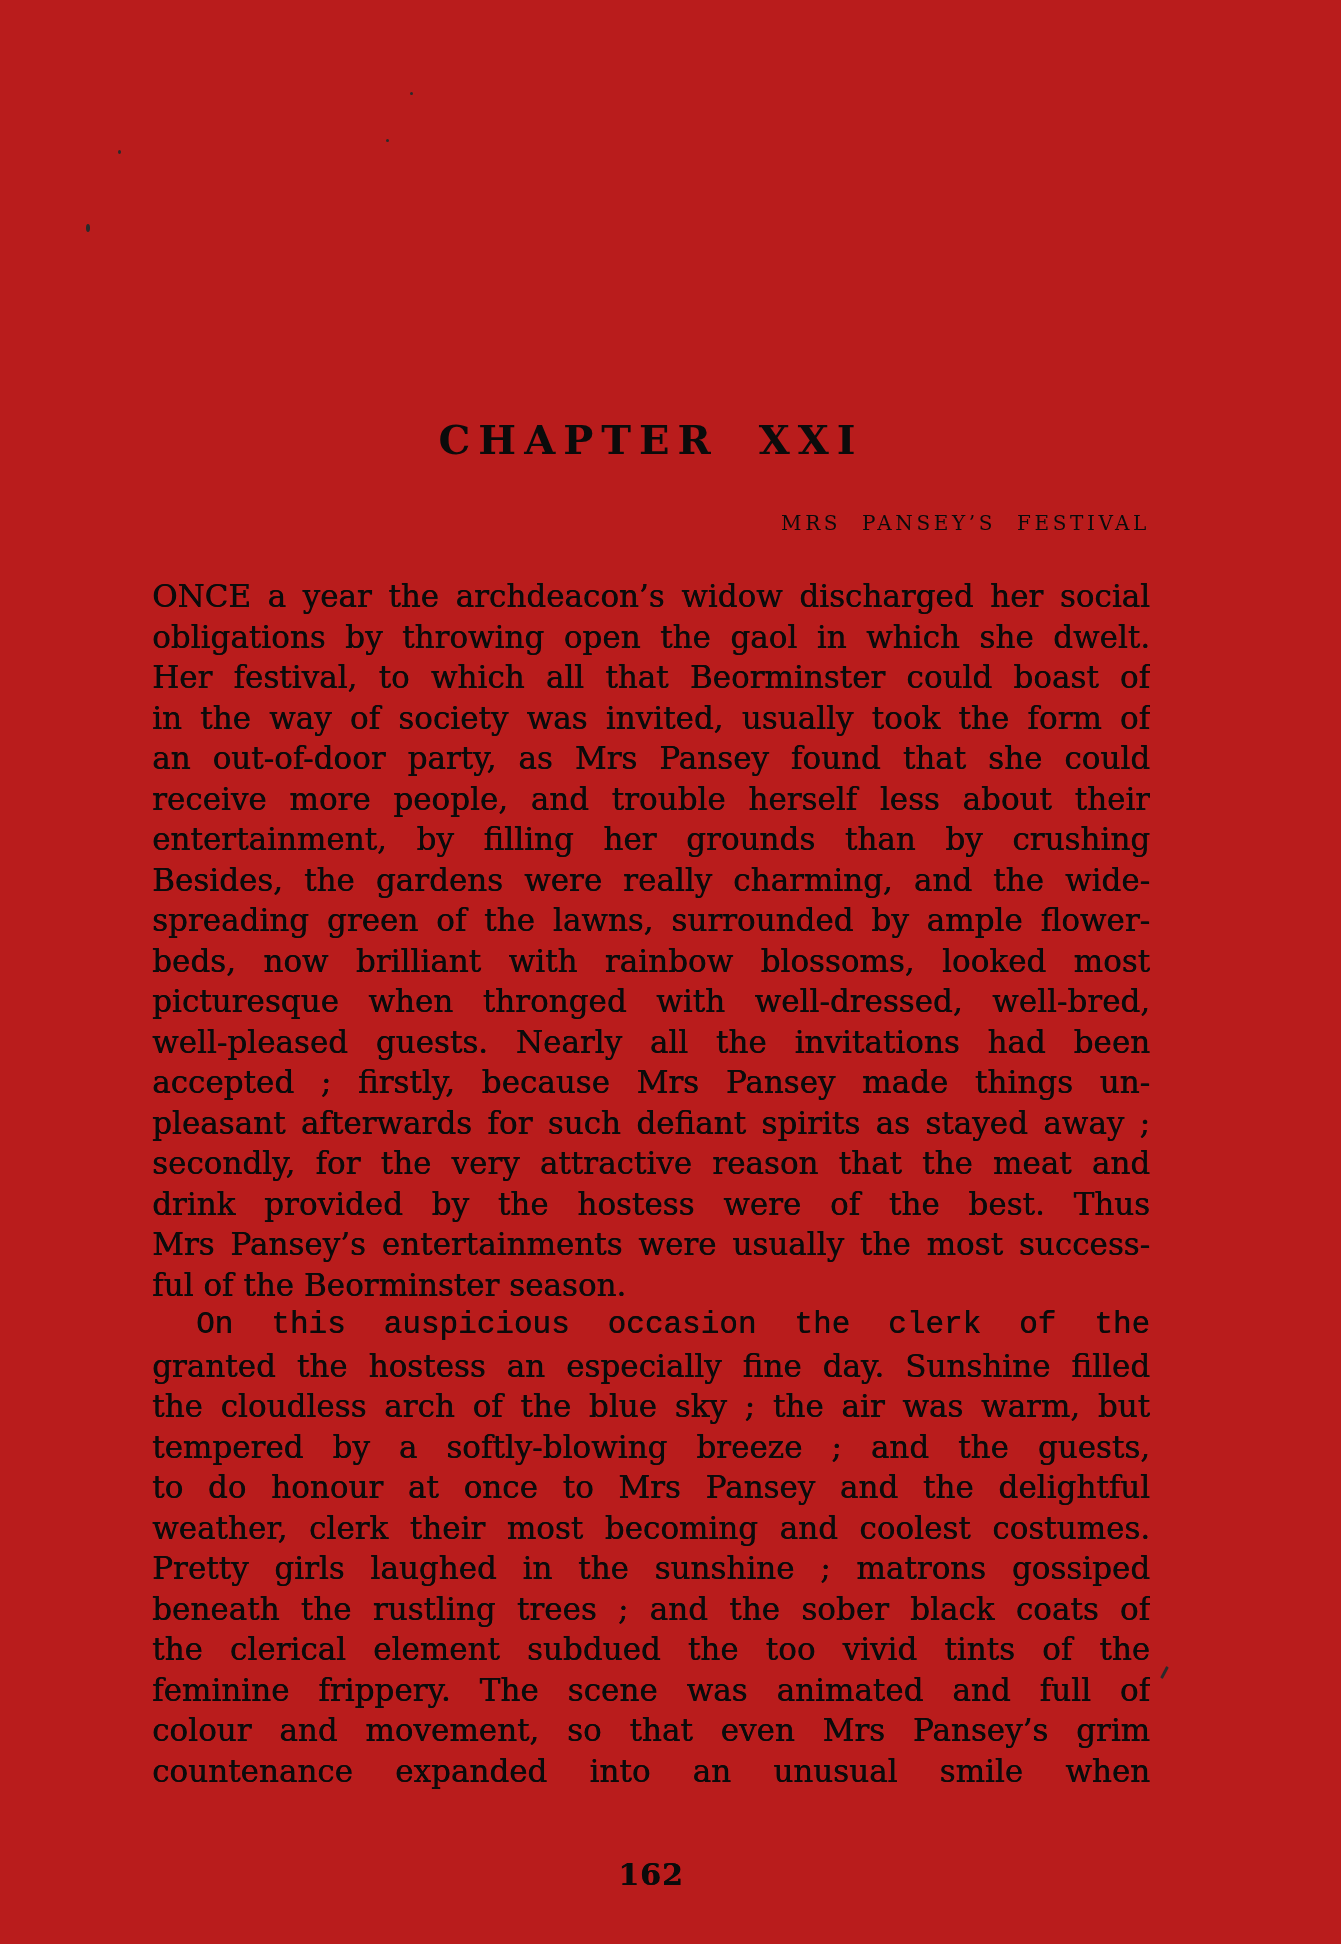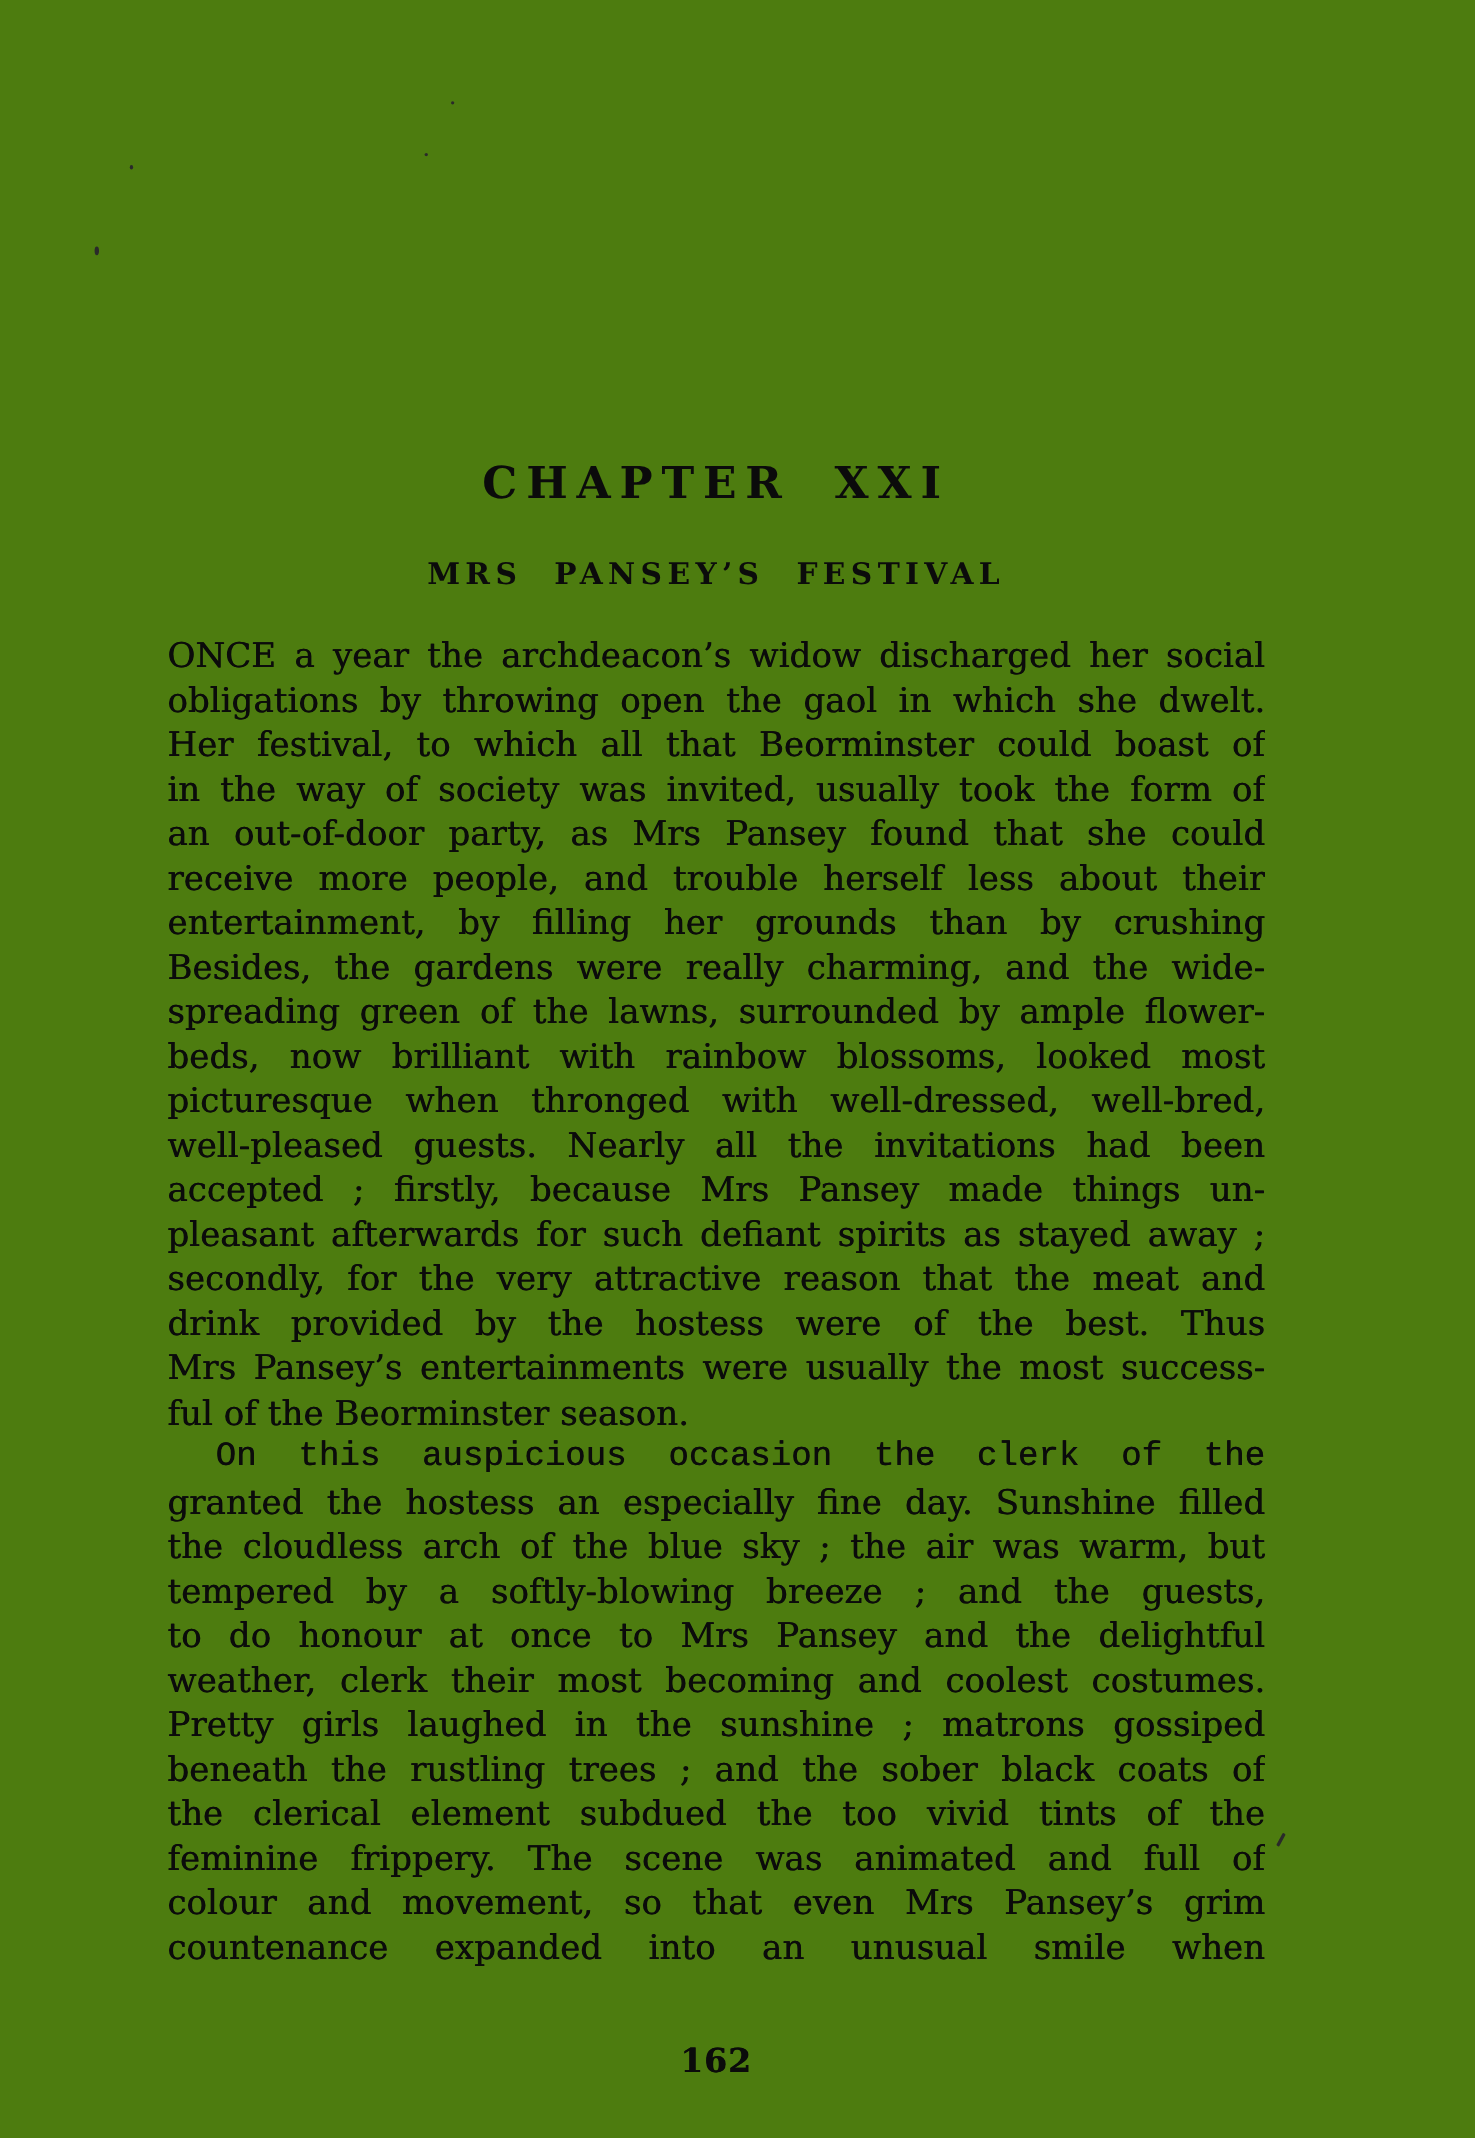--- a/index.html
+++ b/index.html
@@ -4,21 +4,21 @@
 <style>
   html, body {
     margin: 0;
     padding: 0;
     background: #ffffff;
   }
   .page {
     position: relative;
     width: 1341px;
     height: 1944px;
-    background: #4d7c0f;
+    background: #b91c1c;
     overflow: hidden;
     font-family: "DejaVu Serif", "Liberation Serif", serif;
     color: #0b0b0b;
   }
   .chapter-title {
     position: absolute;
     top: 418px;
     left: 152px;
     width: 998px;
     margin: 0;
@@ -29,24 +29,24 @@
     letter-spacing: 0.20em;
     word-spacing: 0.45em;
     white-space: nowrap;
   }
   .chapter-subtitle {
     position: absolute;
     top: 508px;
     left: 152px;
     width: 998px;
     margin: 0;
-    text-align: center;
-    font-size: 27px;
+    text-align: right;
+    font-size: 20px;
     line-height: 30px;
-    font-weight: bold;
+    font-weight: normal;
     letter-spacing: 0.18em;
     word-spacing: 0.55em;
     white-space: nowrap;
   }
   .body-text {
     position: absolute;
     top: 576px;
     left: 152px;
     width: 998px;
     font-size: 31px;

